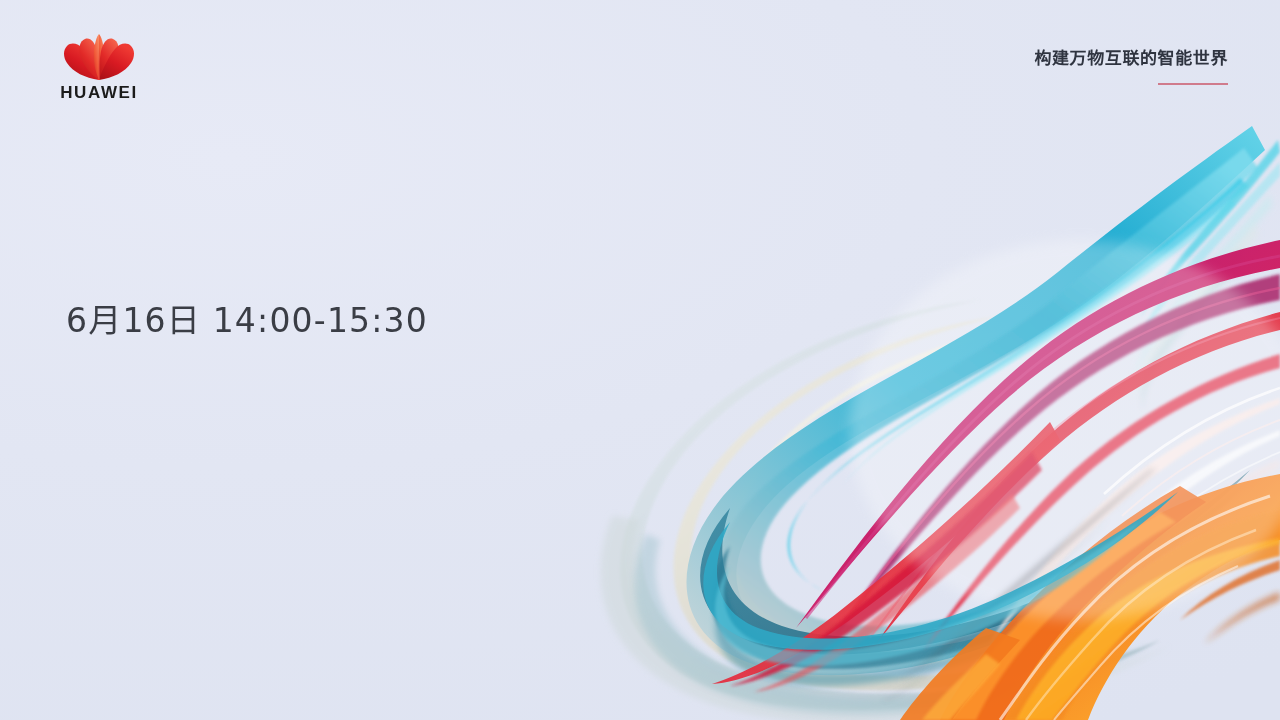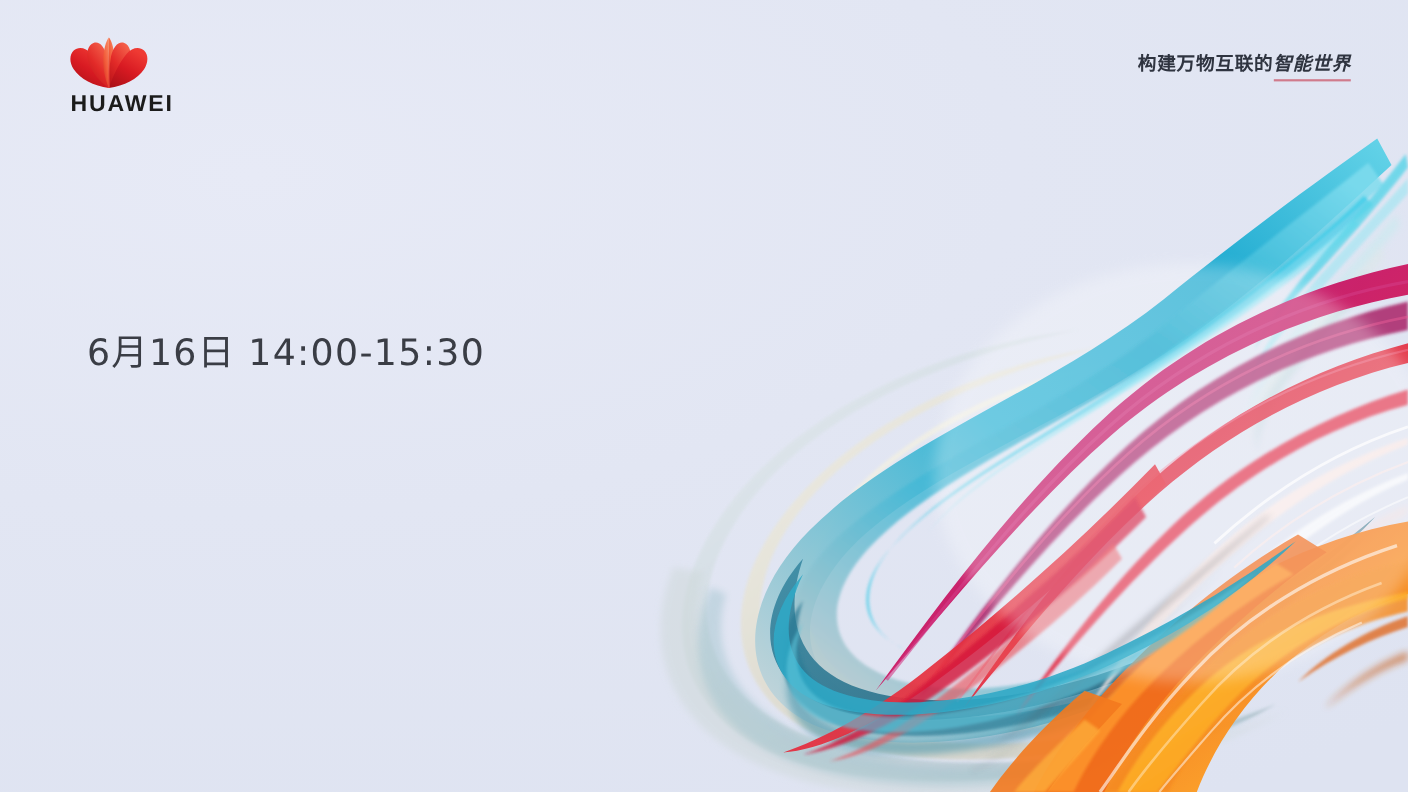--- a/index.html
+++ b/index.html
@@ -21,54 +21,53 @@
     position:absolute;left:0;top:0;width:1280px;height:720px;
     pointer-events:none;
   }
 
   
   #logo-block{
     position:absolute;left:52px;top:30px;width:130px;height:80px;
   }
   #flower{position:absolute;left:10px;top:0;width:74px;height:52px;}
   #wordmark{
-    position:absolute;left:12px;top:54px;width:94px;
+    position:absolute;left:0;top:54px;width:94px;
     text-align:center;
-    font-size:21px;font-weight:bold;letter-spacing:1.6px;
+    font-size:17px;font-weight:bold;letter-spacing:1.6px;
     color:#1b1b1b;line-height:1;
     font-family:"Liberation Sans","DejaVu Sans",sans-serif;
   }
 
   
   #tagline{
     position:absolute;right:52px;top:44px;
     font-size:17px;font-weight:600;letter-spacing:.6px;
     color:#2f3440;white-space:nowrap;
     font-family:"DejaVu Sans","Liberation Sans",sans-serif;
   }
   #tagline .plain{color:#2f3440;margin-top:16px;}
   #tagline .underlined{
     color:#2f3440;
     border-bottom:2px solid #d07b8c;
-    padding-bottom:3px;
-    font-style:italic;
+    padding-bottom:15px;
   }
 
   
   #headline{
     position:absolute;left:62px;top:232px;
     font-size:50px;font-weight:bold;
     letter-spacing:1px;
     color:#24262b;
     line-height:1.12;
     white-space:nowrap;
     font-family:"DejaVu Sans","Liberation Sans",sans-serif;
   }
   #subtitle{
-    position:absolute;left:79px;top:302px;
+    position:absolute;left:66px;top:302px;
     font-size:33px;font-weight:400;
     letter-spacing:1.2px;
     color:#3a3d45;
     line-height:1.15;
     white-space:nowrap;
     font-family:"DejaVu Sans","Liberation Sans",sans-serif;
   }
 </style>
 </head>
 <body>

